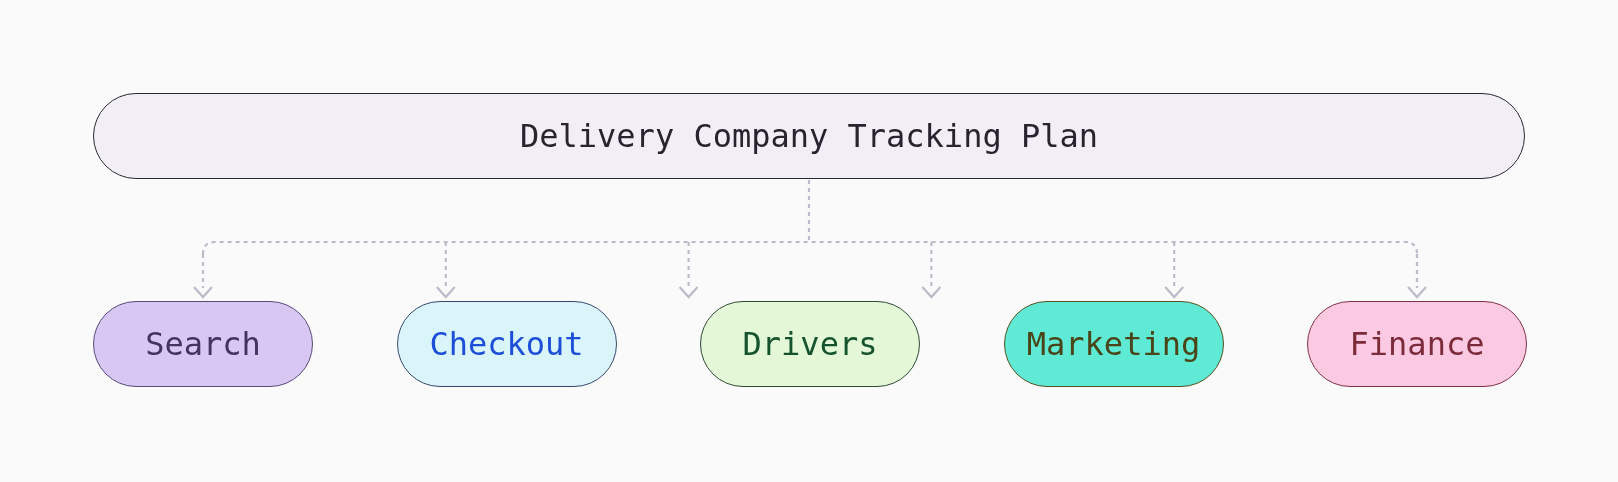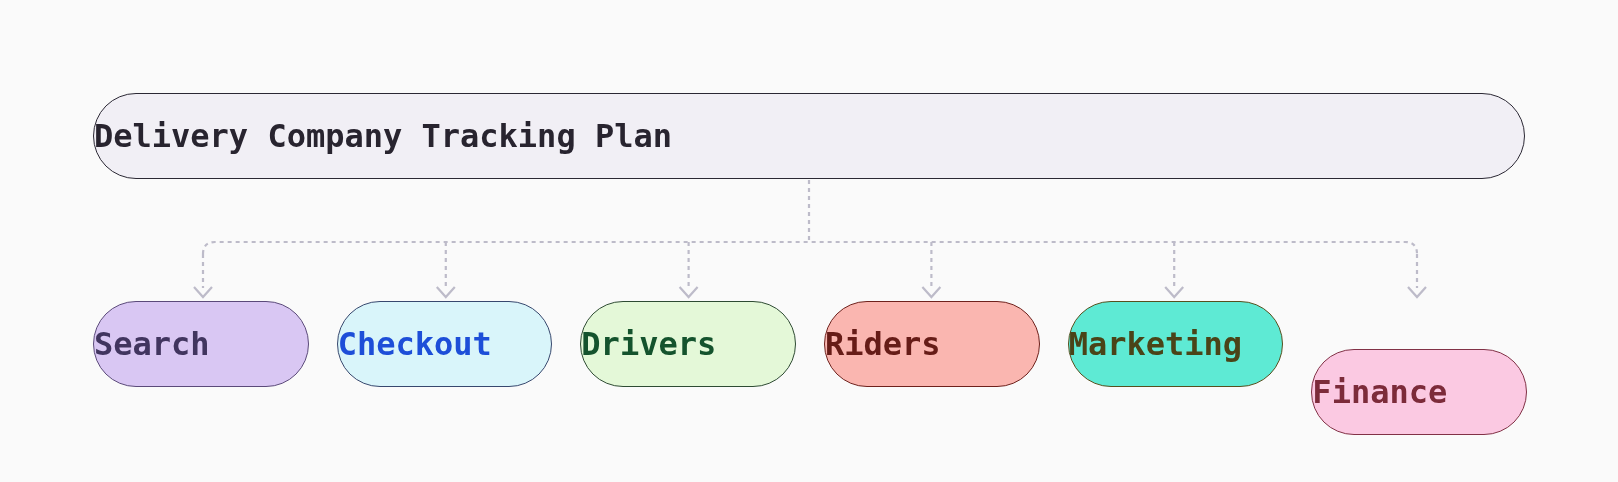--- a/index.html
+++ b/index.html
@@ -17,23 +17,24 @@
     position: absolute;
     left: 0; top: 0;
     width: 1618px;
     height: 482px;
     pointer-events: none;
   }
   .node {
     box-sizing: border-box;
     display: flex;
     align-items: center;
+    justify-content: center;
     border-radius: 43px;
     border-style: solid;
-    font-weight: bold;
+    font-weight: normal;
     font-size: 32px;
     letter-spacing: 0;
     white-space: nowrap;
   }
   .root-node {
     position: absolute;
     left: 93px;
     top: 93px;
     width: 1432px;
     height: 86px;
@@ -87,24 +88,21 @@
   <div class="children-row" id="children-row">
       <div class="node child-node" style="background: rgb(217, 199, 243); border-color: rgb(91, 74, 122); color: rgb(65, 53, 95);">
         <span class="node-label">Search</span>
       </div>
       <div class="node child-node" style="background: rgb(217, 245, 250); border-color: rgb(55, 72, 110); color: #1d4ed8;">
         <span class="node-label">Checkout</span>
       </div>
       <div class="node child-node" style="background: rgb(228, 248, 216); border-color: rgb(46, 75, 51); color: #14532d;">
         <span class="node-label">Drivers</span>
       </div>
-      <div class="node child-node" style="background: rgb(250, 182, 176); border-color: rgb(110, 33, 28); color: rgb(102, 28, 23);">
-        <span class="node-label">Riders</span>
-      </div>
       <div class="node child-node" style="background: #5eead4; border-color: rgb(87, 80, 30); color: rgb(74, 68, 24);">
         <span class="node-label">Marketing</span>
       </div>
-      <div class="node child-node" style="background: rgb(251, 201, 226); border-color: rgb(129, 49, 70); color: rgb(124, 43, 58); margin-top: 48px;">
+      <div class="node child-node" style="background: rgb(251, 201, 226); border-color: rgb(129, 49, 70); color: rgb(124, 43, 58);">
         <span class="node-label">Finance</span>
       </div>
     </div>
 
 </div>
 
 </body></html>

